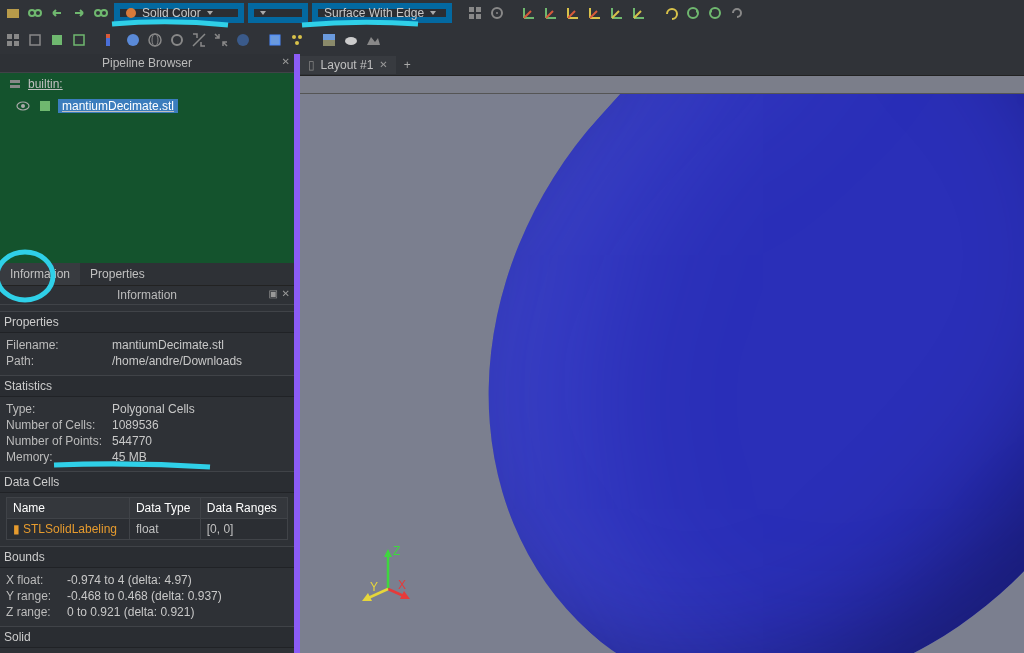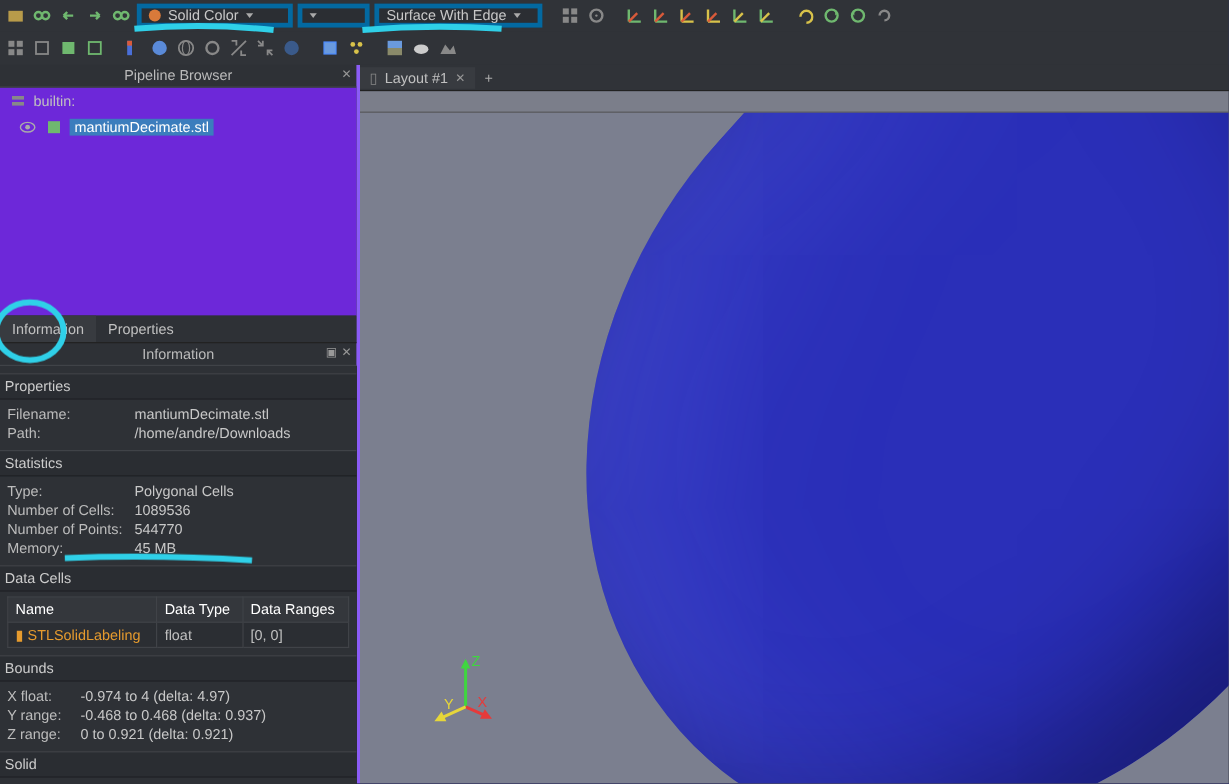--- a/index.html
+++ b/index.html
@@ -18,55 +18,56 @@
     background: #303338;
     position: relative; z-index: 2;
   }
   .toolbar.row2 { height: 28px; }
   .tb-icon {
     width: 18px; height: 18px; display: inline-flex; align-items: center; justify-content: center;
     cursor: pointer;
   }
   .dropdown {
     background: #2b2e33;
-    border: 4px solid #0369a1;
+    border: 6px solid #0369a1;
     height: 20px;
     display: inline-flex; align-items: center;
     padding: 0 4px 0 6px;
     gap: 6px;
     color: #c8c8c8;
     cursor: pointer;
     font-size: 12px;
   }
   .dropdown .arrow {
     width: 0; height: 0; border-left: 3px solid transparent; border-right: 3px solid transparent;
     border-top: 4px solid #aaa;
   }
   .sep { width: 6px; }
   .main {
     display: flex; height: calc(100% - 54px);
   }
   .left {
     width: 300px;
     display: flex; flex-direction: column;
     background: #2e3136;
-    border-right: 3px solid #8b5cf6;
+    border-right: 6px solid #8b5cf6;
   }
   .panel-title {
     text-align: center; font-size: 12px; color: #bbb;
     padding: 2px 0;
     border-bottom: 1px solid #404348;
     position: relative;
   }
   .panel-title .close-x {
     position: absolute; right: 4px; top: 2px; font-size: 10px; color: #999; cursor: pointer;
   }
   .pipeline {
     flex: none; height: 190px; overflow: hidden;
-    background: #6d28d9;
+    background: #14532d;
+    text-decoration: underline;
   }
   .pipe-row {
     display: flex; align-items: center; gap: 4px;
     padding: 2px 6px;
   }
   .pipe-file {
     background: #3b7dbd; color: #fff;
     padding: 0 4px;
   }
   .tabs {

